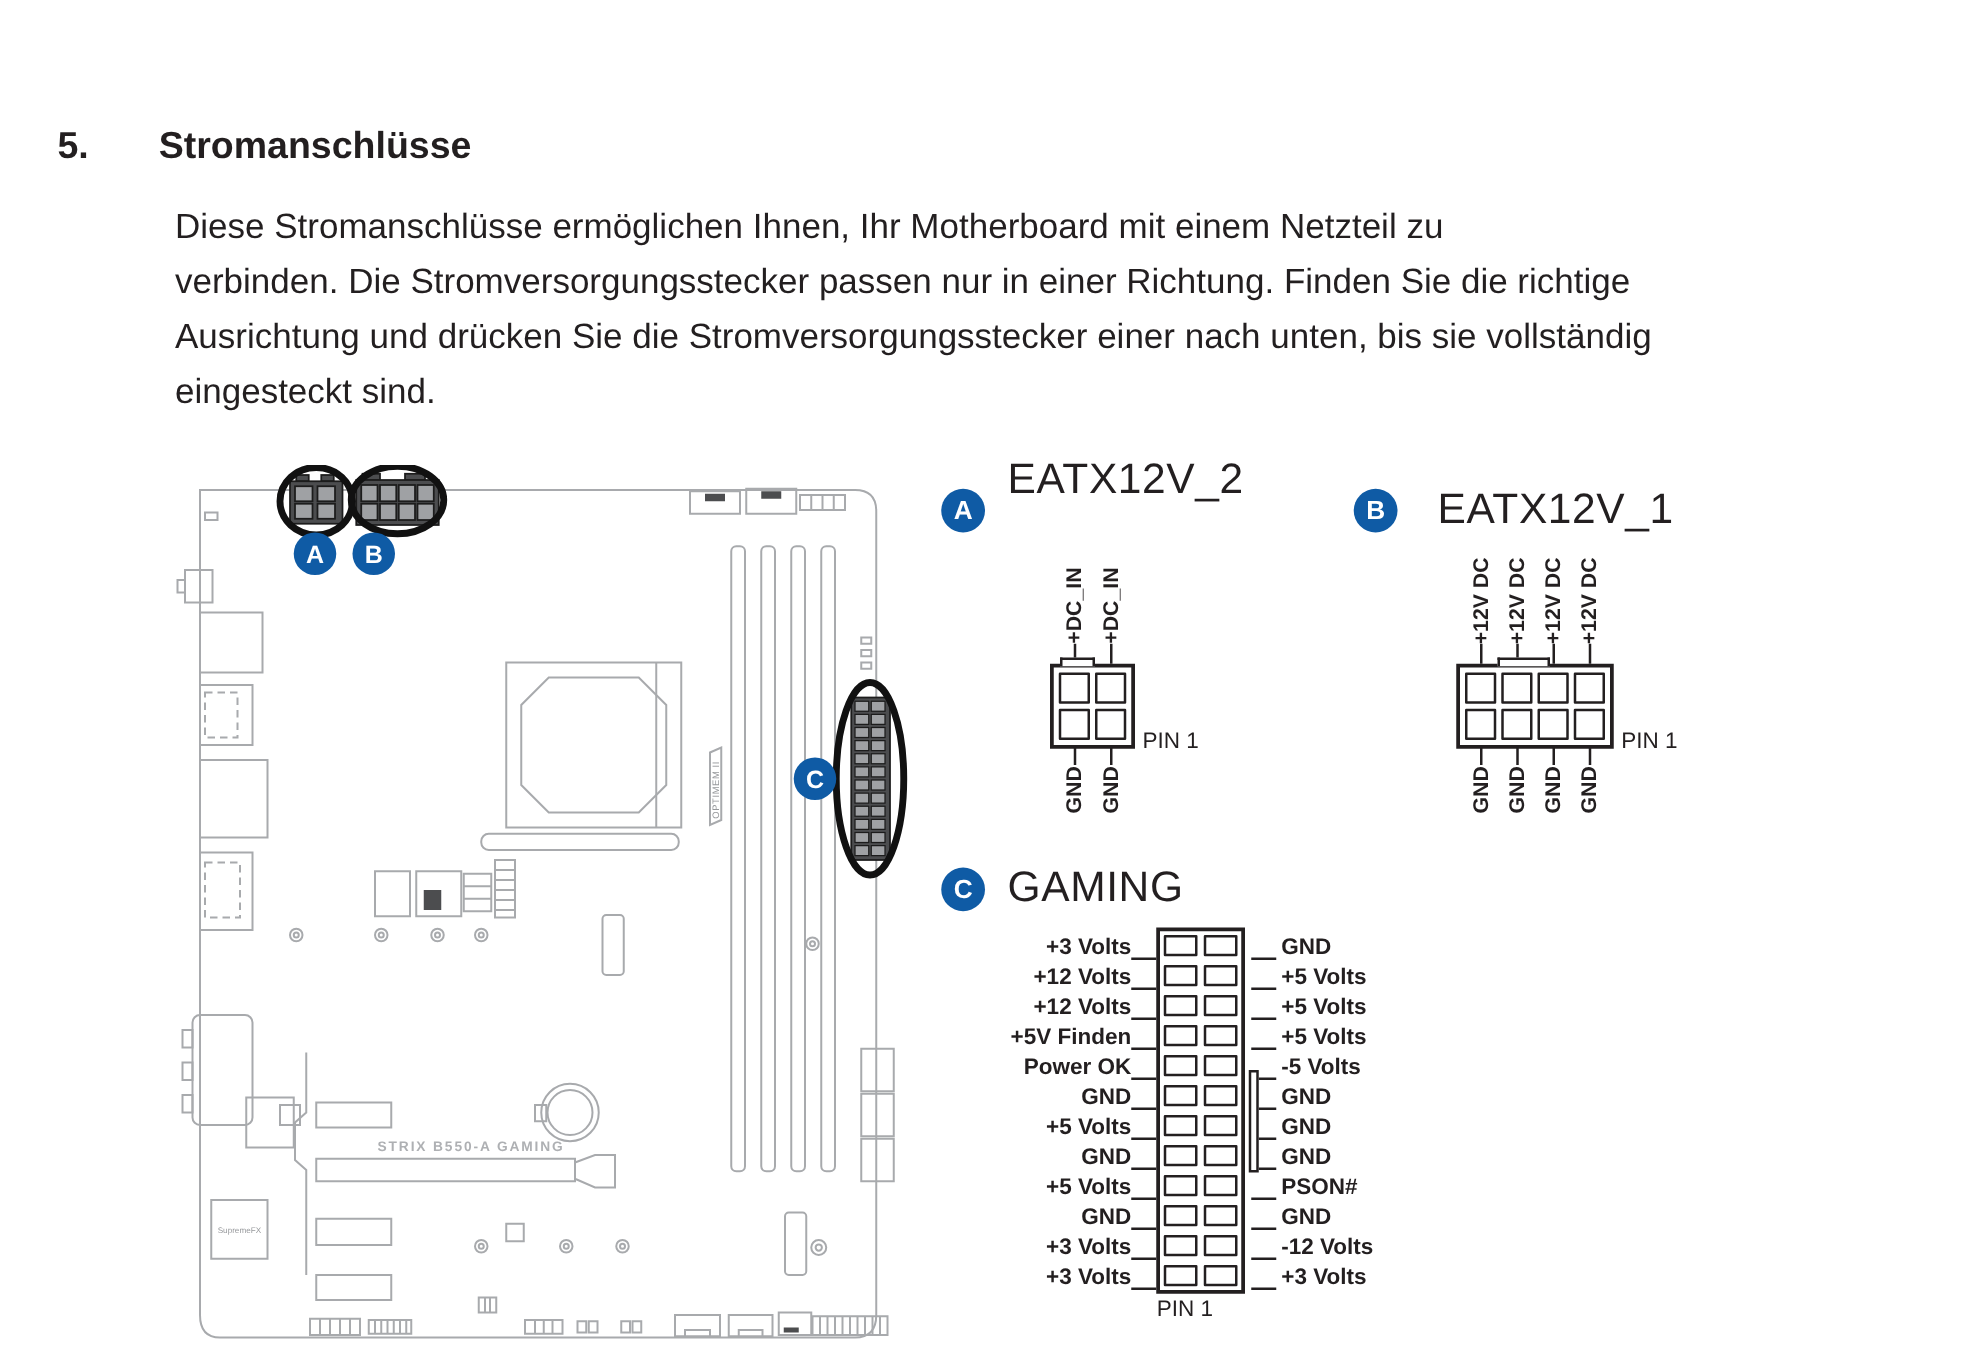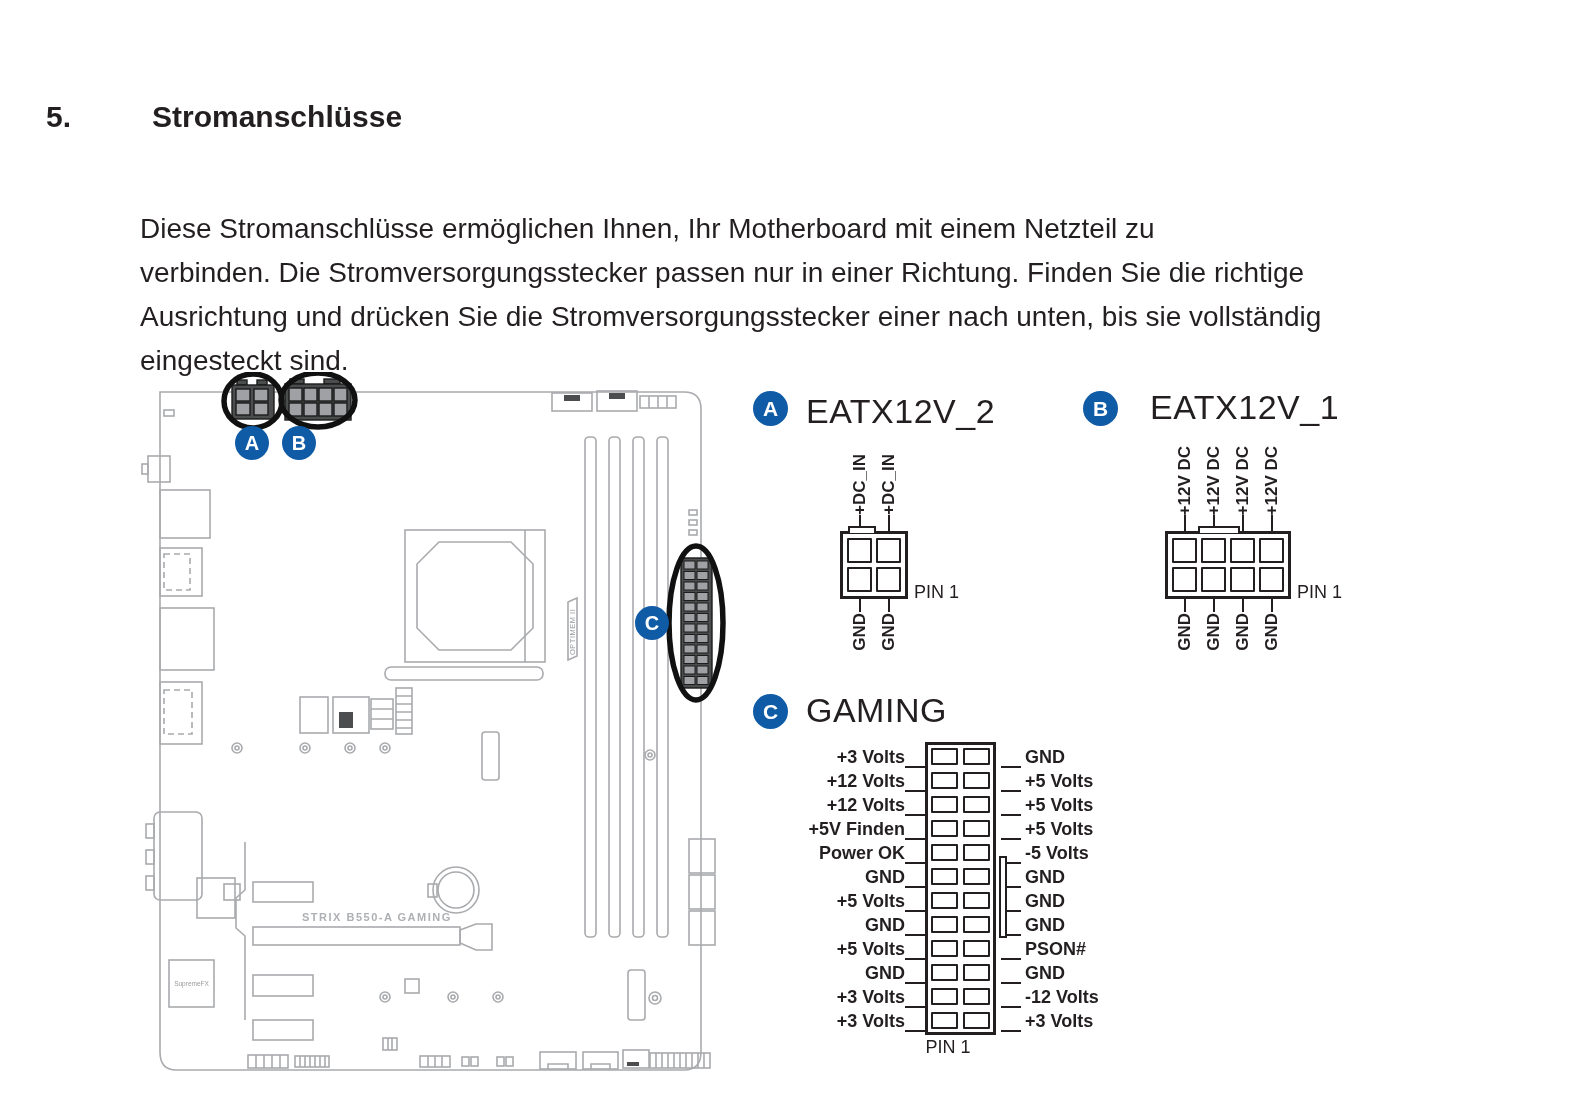--- a/index.html
+++ b/index.html
@@ -1,22 +1,22 @@
 <!DOCTYPE html>
 <html><head>
 <meta charset="utf-8">
 <style>
   :root{ --ink:#231F20; --blue:#0F5BA5; --gray:#A8AAAD; --dark:#4C4D4F; }
   *{ box-sizing:border-box; margin:0; padding:0; }
   html,body{ width:1578px; height:1097px; background:#fff; }
   body{ position:relative; overflow:hidden; font-family:"Liberation Sans",sans-serif; color:var(--ink); }
   .abs{ position:absolute; }
   .section-num{ left:46px; top:100px; font-size:30px; font-weight:bold; }
-  .section-title{ left:152px; top:100px; font-size:30px; font-weight:bold; }
-  .body-text{ left:140px; top:159px; width:1310px; font-size:28px; line-height:44px;margin-top:48px; }
+  .section-title{ left:127px; top:100px; font-size:30px; font-weight:bold; }
+  .body-text{ left:140px; top:159px; width:1310px; font-size:28px; line-height:44px; }
   .badge{ width:35px; height:35px; border-radius:50%; background:var(--blue); color:#fff;
           font-weight:bold; font-size:21px; display:flex; align-items:center; justify-content:center; }
   .conn-name{ font-size:34px; letter-spacing:.5px; white-space:nowrap; }
   .conn{ position:absolute; }
   .tick{ position:absolute; width:2px; background:var(--ink); }
   .vlabel{ position:absolute; writing-mode:vertical-rl; transform:translateX(-50%) rotate(180deg);
            font-size:17px; font-weight:bold; white-space:nowrap; }
   .pinbox{ position:absolute; border:3px solid var(--ink); background:#fff; display:grid; }
   .pinbox-a{ grid-template-columns:repeat(2,25px); grid-auto-rows:25px; gap:4px; padding:4px; }
   .pinbox-b{ grid-template-columns:repeat(4,25px); grid-auto-rows:25px; gap:4px; padding:4px; }
@@ -271,21 +271,21 @@
 
   <text x="162" y="549" font-size="11" font-weight="600" letter-spacing="1.5" fill="#AEB0B3">STRIX B550-A GAMING</text>
   <g>
     <rect x="29" y="588" width="45" height="47" fill="none" stroke="#A8AAAD" stroke-width="1.6"></rect>
     <text x="51.5" y="614" text-anchor="middle" font-size="6.5" fill="#97999C">SupremeFX</text>
   </g>
   <text transform="translate(435 283) rotate(-90)" font-size="7.5" fill="#97999C" letter-spacing="0.5">OPTIMEM II</text>
 </svg>
 
 <div class="abs badge" style="left:753px;top:391px">A</div>
-<div class="abs conn-name" style="left:806px;top:392px">EATX12V_2</div>
+<div class="abs conn-name" style="left:806px;top:364px">EATX12V_2</div>
 
 <div class="conn" style="left:828px;top:437px;width:190px;height:270px">
   <span class="vlabel" style="left:31.5px;bottom:192px">+DC_IN</span>
   <span class="vlabel" style="left:60.5px;bottom:192px">+DC_IN</span>
   <div class="tick" style="left:30.5px;top:78px;height:18px"></div>
   <div class="tick" style="left:59.5px;top:78px;height:18px"></div>
   <div class="pinbox pinbox-a" style="left:12px;top:94px">
       <div class="pin-cell"></div>
       <div class="pin-cell"></div>
       <div class="pin-cell"></div>

